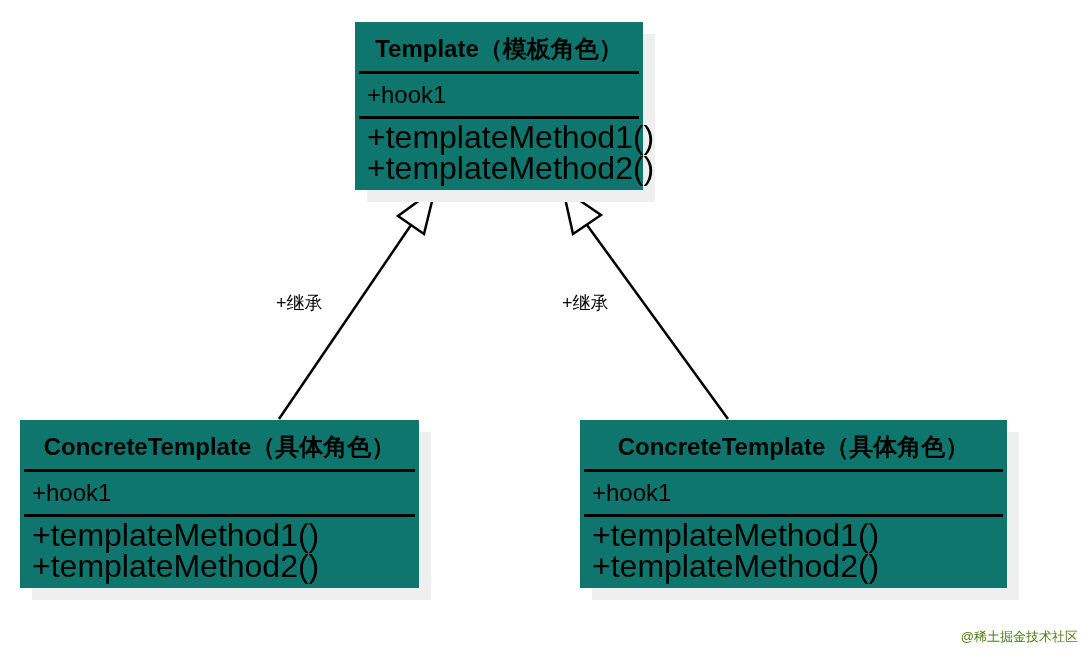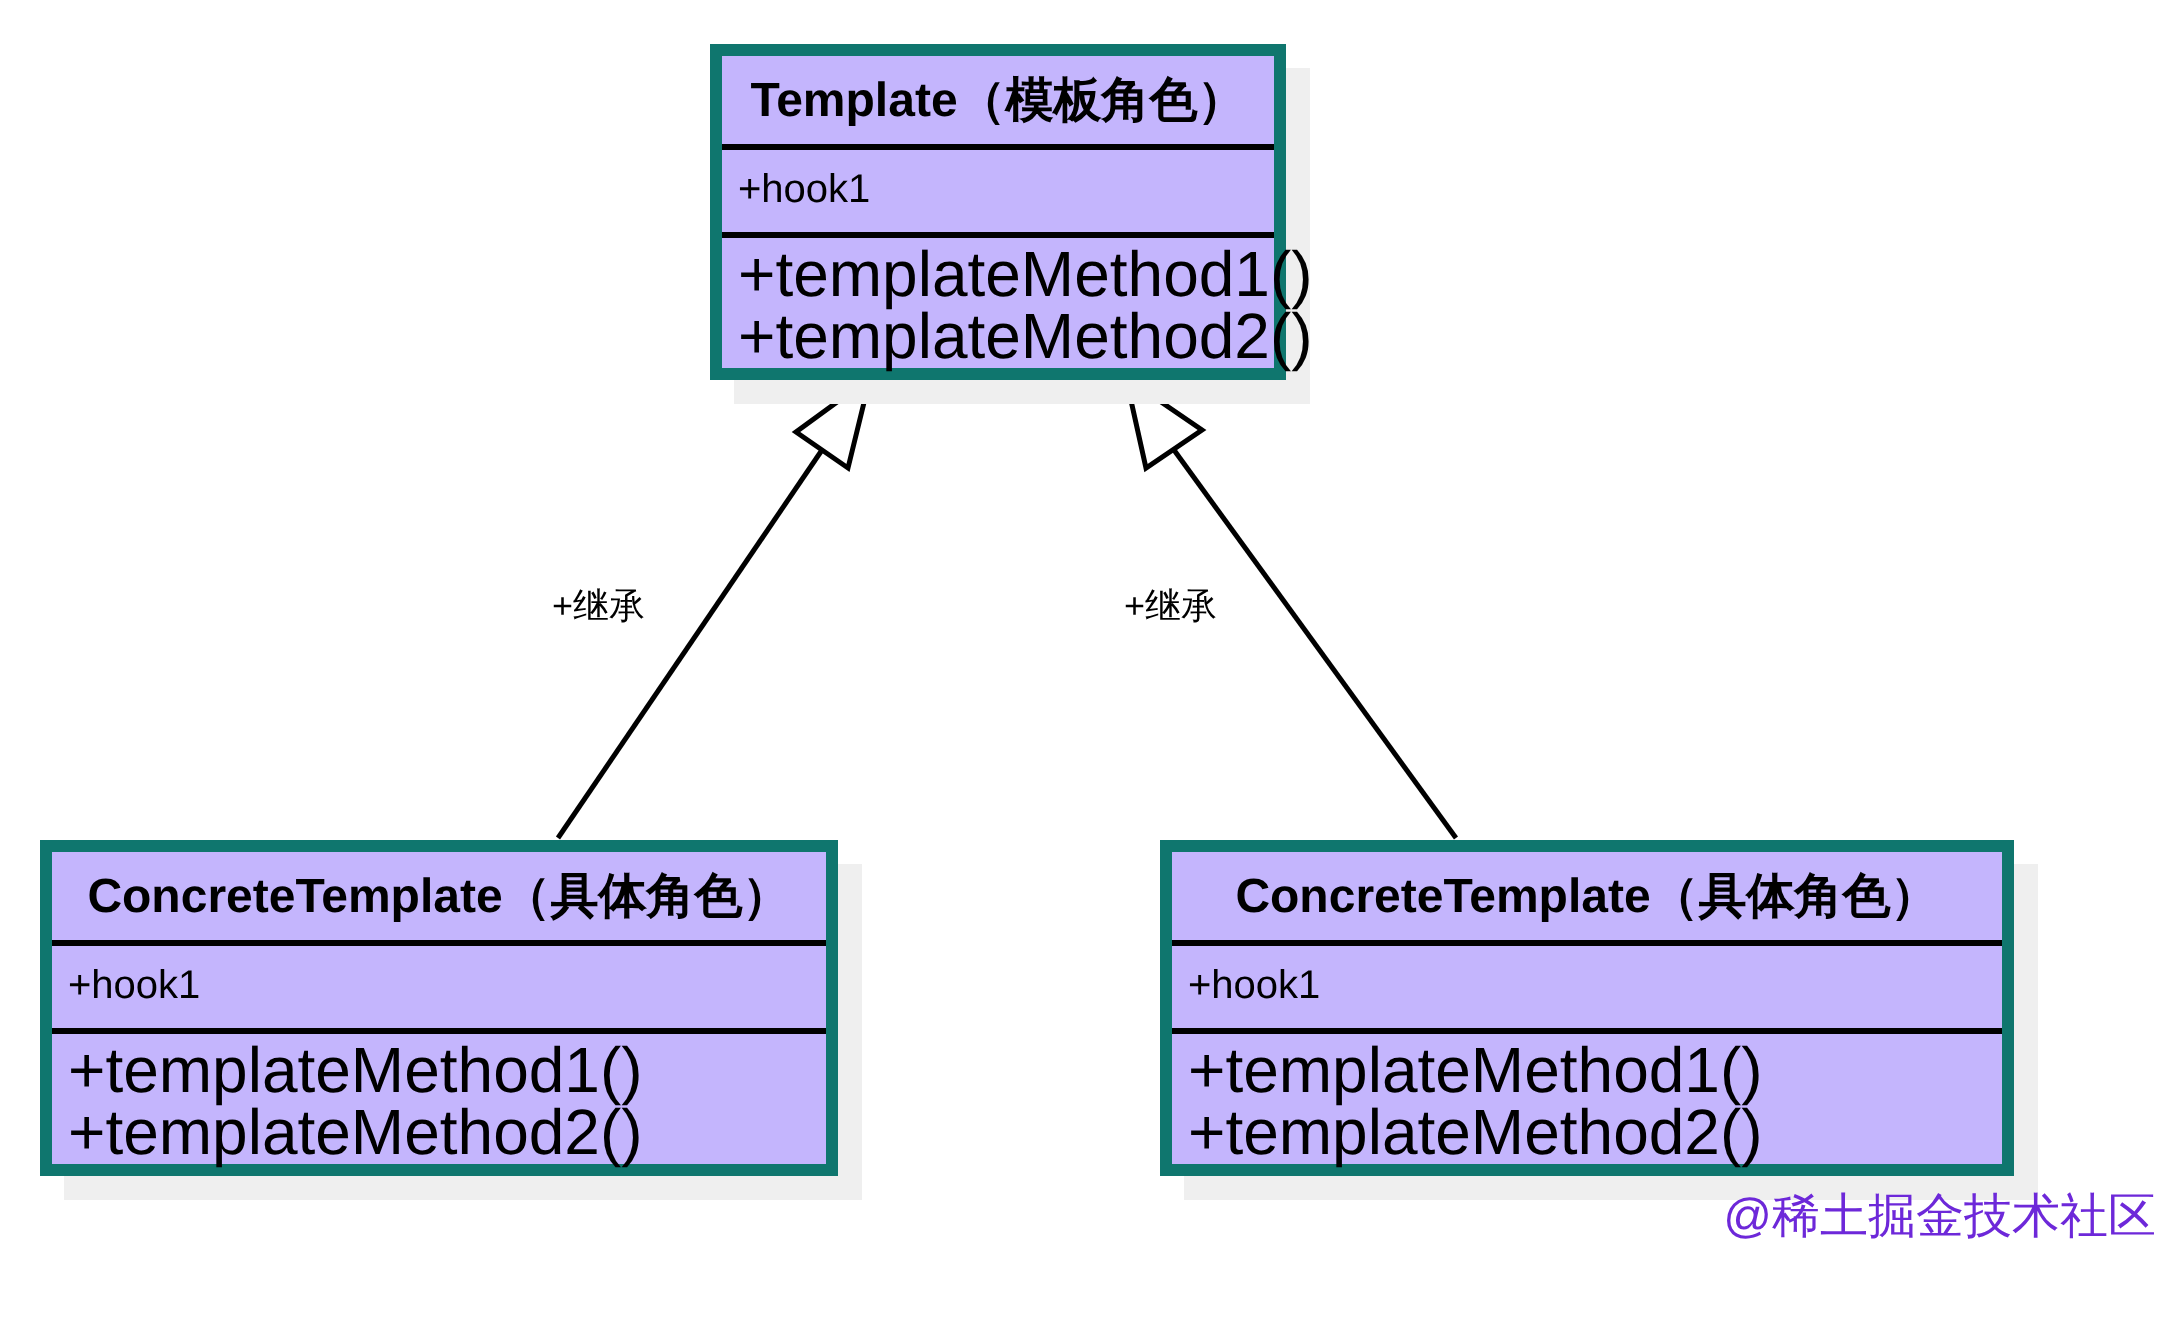--- a/index.html
+++ b/index.html
@@ -11,22 +11,22 @@
     position: relative;
     width: 1086px;
     height: 670px;
     background: #ffffff;
     font-family: "Liberation Sans", "DejaVu Sans", sans-serif;
     color: #000000;
     overflow: hidden;
   }
   .class-box {
     position: absolute;
-    background: #c4b5fd;
-    border: 6px solid #0f766e;
+    background: #0f766e;
+    border: 4px solid #0f766e;
     box-shadow: 12px 12px 0 0 #efefef;
     display: flex;
     flex-direction: column;
     box-sizing: border-box;
   }
   .box-template      { left: 355px; top: 22px;  width: 288px; height: 168px; }
   .box-concrete-left { left: 20px;  top: 420px; width: 399px; height: 168px; }
   .box-concrete-right{ left: 580px; top: 420px; width: 427px; height: 168px; }
 
   .row-title {
@@ -38,21 +38,21 @@
     font-weight: bold;
     font-size: 24px;
     white-space: nowrap;
   }
   .row-attrs {
     height: 42px;
     border-bottom: 3px solid #000000;
     display: flex;
     align-items: center;
     padding-left: 8px;
-    font-size: 20px;
+    font-size: 24px;
   }
   .row-methods {
     flex: 1;
     padding: 3px 0 0 8px;
     font-size: 32px;
     line-height: 31px;
   }
   .edge-label {
     position: absolute;
     font-size: 18px;
@@ -63,24 +63,24 @@
   .edge-label-right { left: 562px; top: 288px; }
 
   #connector-svg {
     position: absolute;
     left: 0; top: 0;
     width: 1086px;
     height: 670px;
   }
   .watermark {
     position: absolute;
-    top: 592px;
+    top: 628px;
     right: 8px;
-    font-size: 24px;
-    color: #6d28d9;
+    font-size: 13px;
+    color: #4d7c0f;
     white-space: nowrap;
   }
 </style>
 </head>
 <body>
 
 <div id="canvas">
 
   <svg id="connector-svg" viewBox="0 0 1086 670" xmlns="http://www.w3.org/2000/svg">
 

